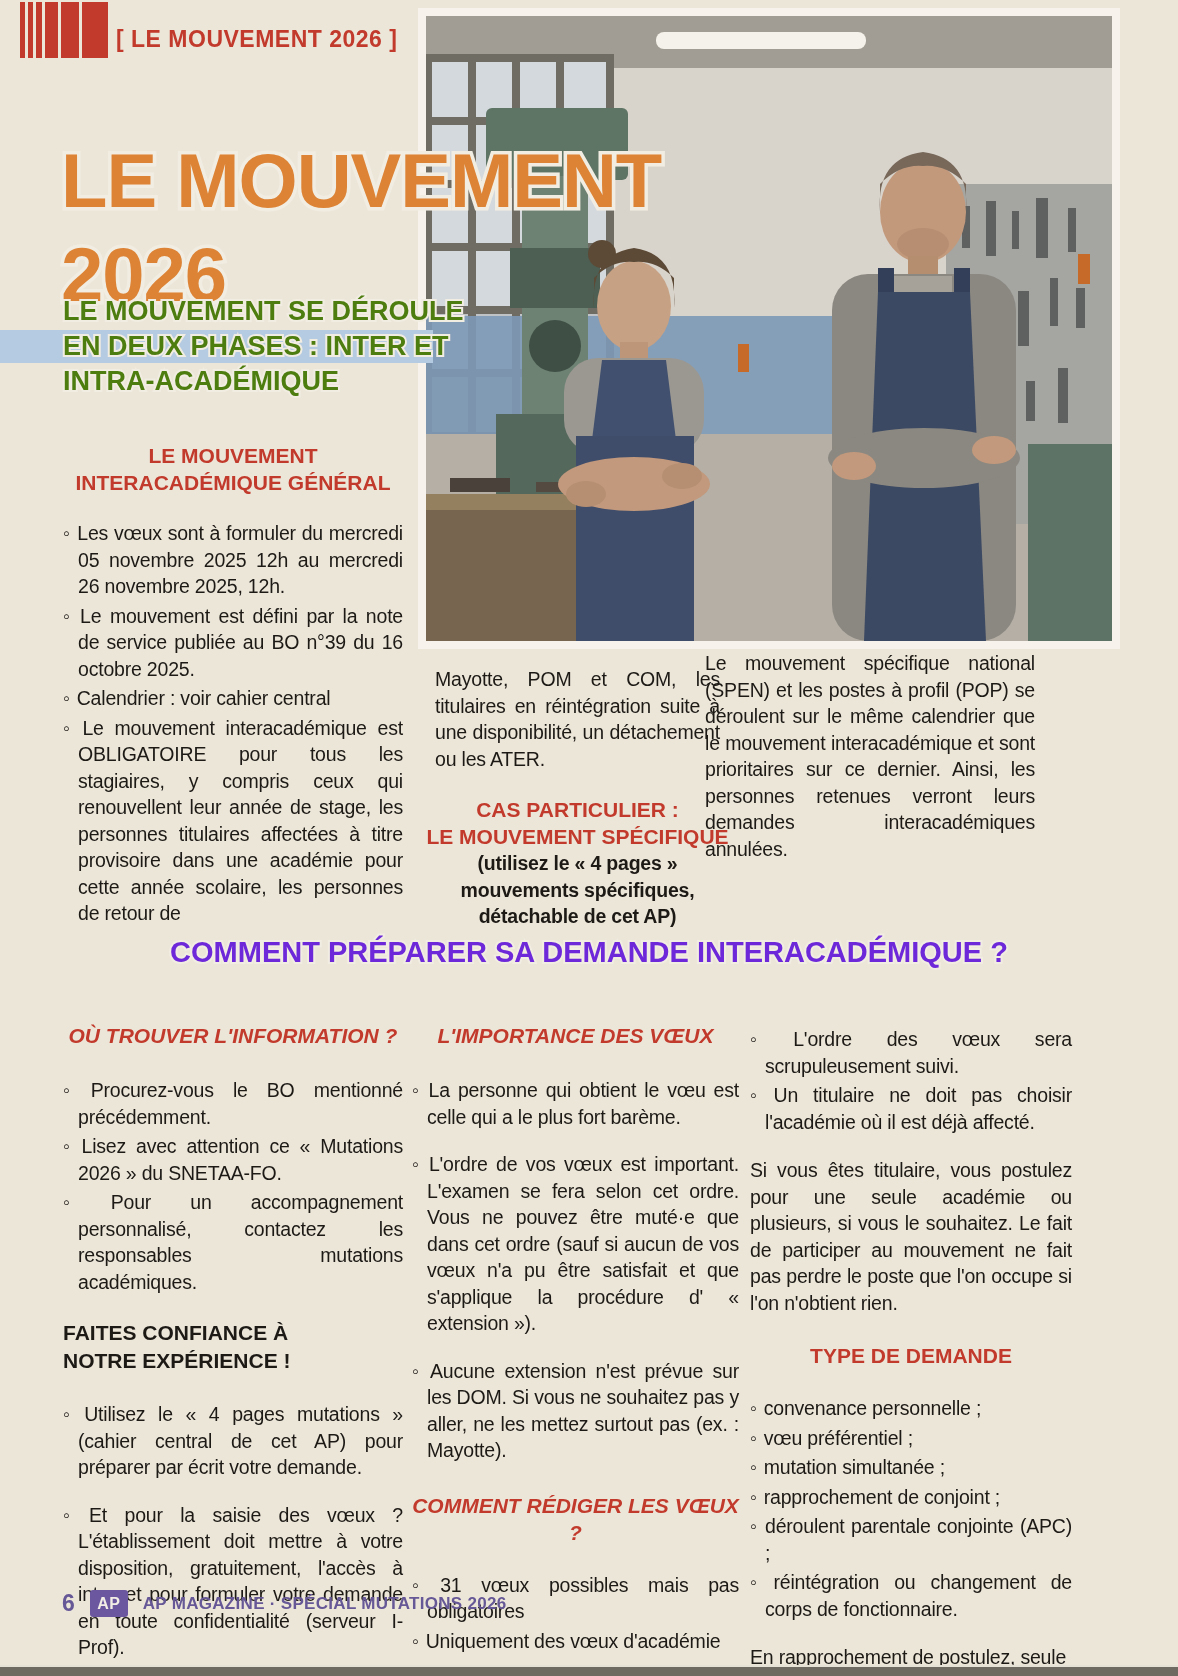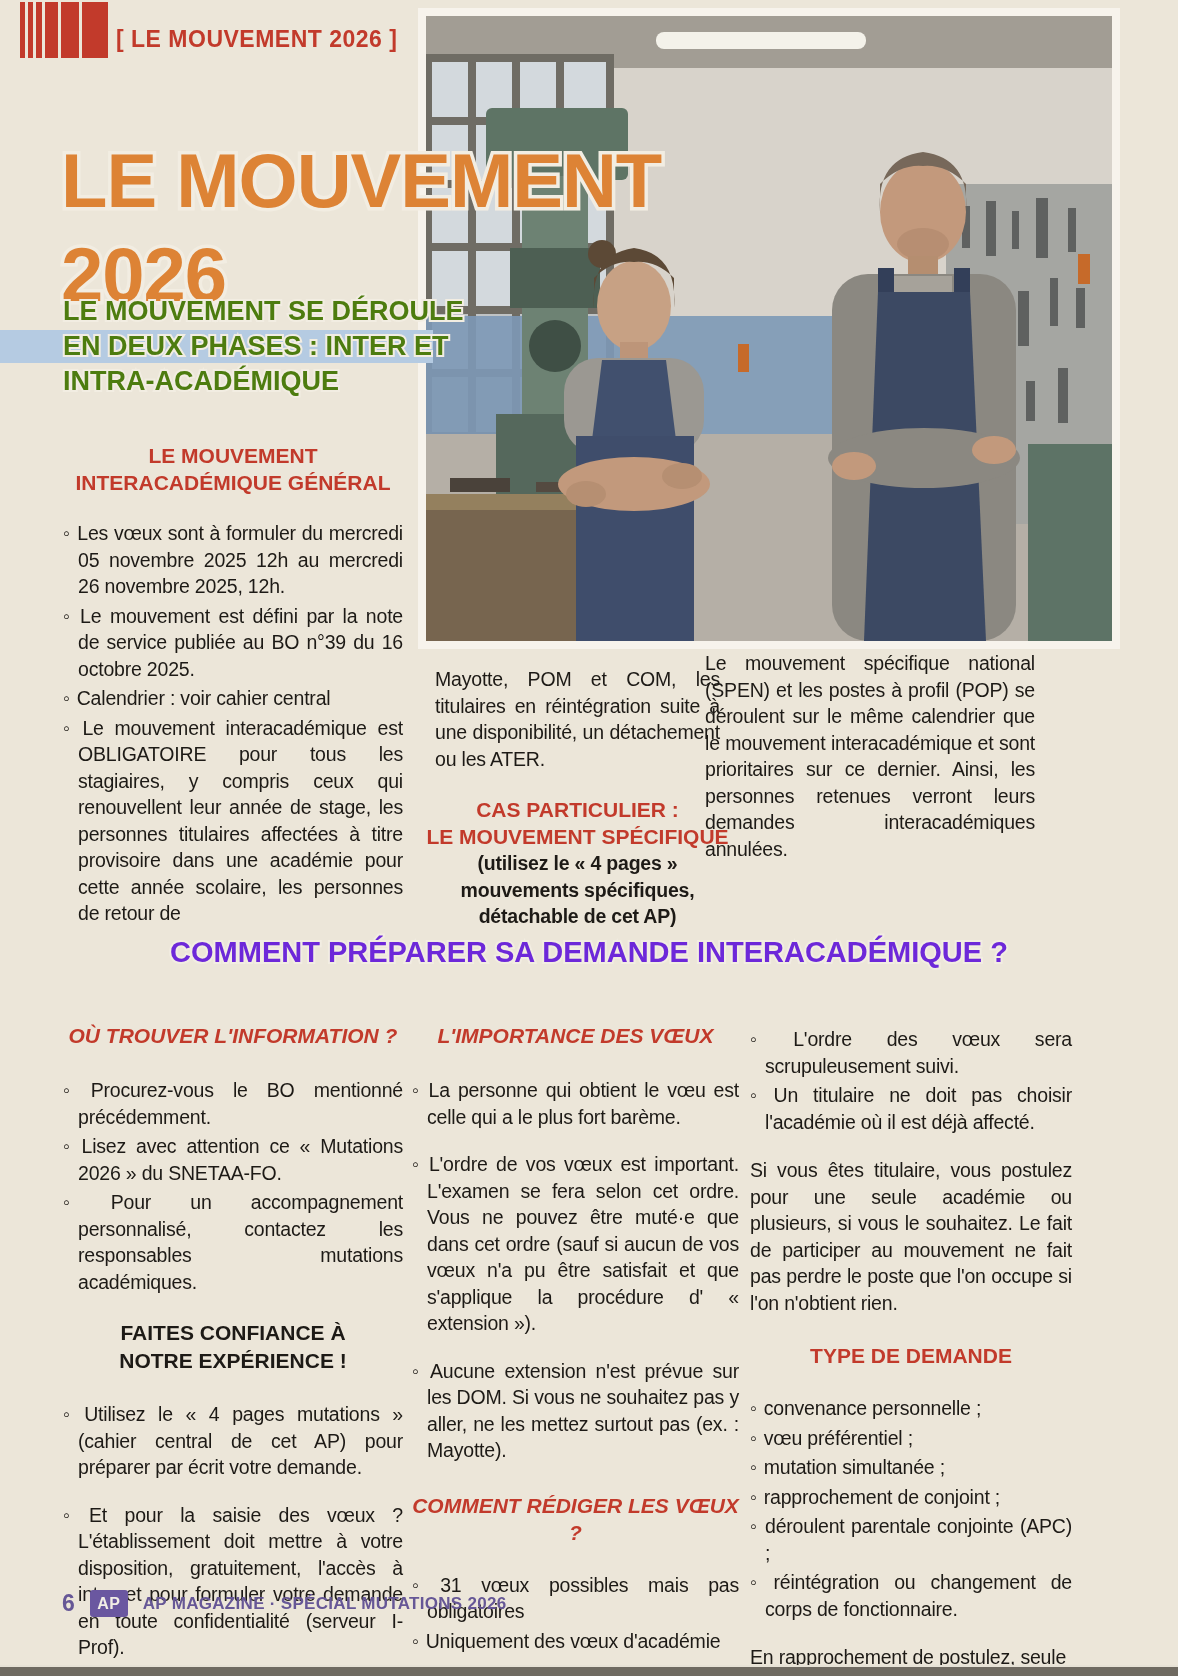--- a/index.html
+++ b/index.html
@@ -58,21 +58,21 @@
   .section2-head{
     position:absolute;left:0;top:936px;width:1178px;text-align:center;z-index:3;
     font-size:29px;font-weight:bold;color:#6d28d9;
     -webkit-text-stroke:4px #f2ede2;paint-order:stroke fill;
   }
   .col1{position:absolute;left:63px;top:1022px;width:340px;}
   .col2{position:absolute;left:412px;top:1022px;width:327px;}
   .col3{position:absolute;left:750px;top:1026px;width:322px;}
   .col1 .redhead,.col2 .redhead{margin-bottom:28px;font-style:italic;}
   .callout{
-    font-weight:bold;font-size:21px;line-height:28px;text-align:center;
+    font-weight:bold;font-size:21px;line-height:28px;
     margin:24px 0 26px 0;
   }
   .col2 .redhead.second{margin-top:28px;margin-bottom:26px;}
   .col3 .para{margin-top:22px;}
   .col3 .redhead{margin:26px 0 26px 0;}
   
   .footer{
     position:absolute;left:62px;top:1590px;display:flex;align-items:center;gap:15px;
   }
   .page-num{color:#665796;font-weight:bold;font-size:23px;}

